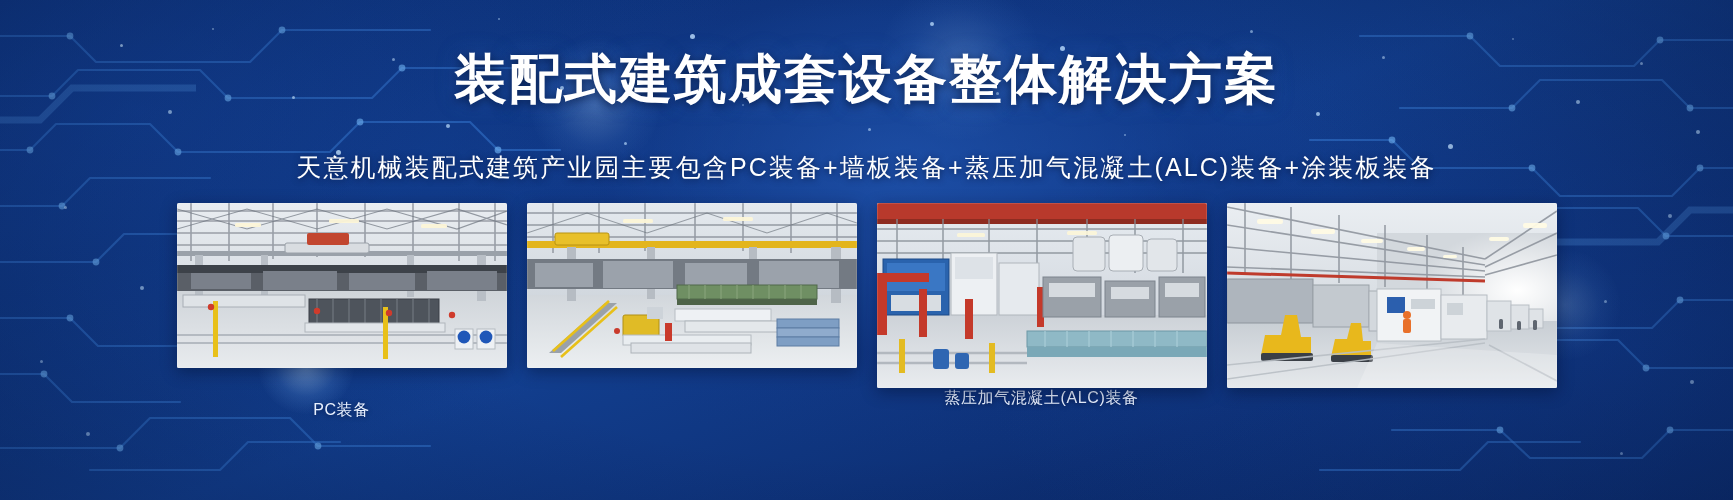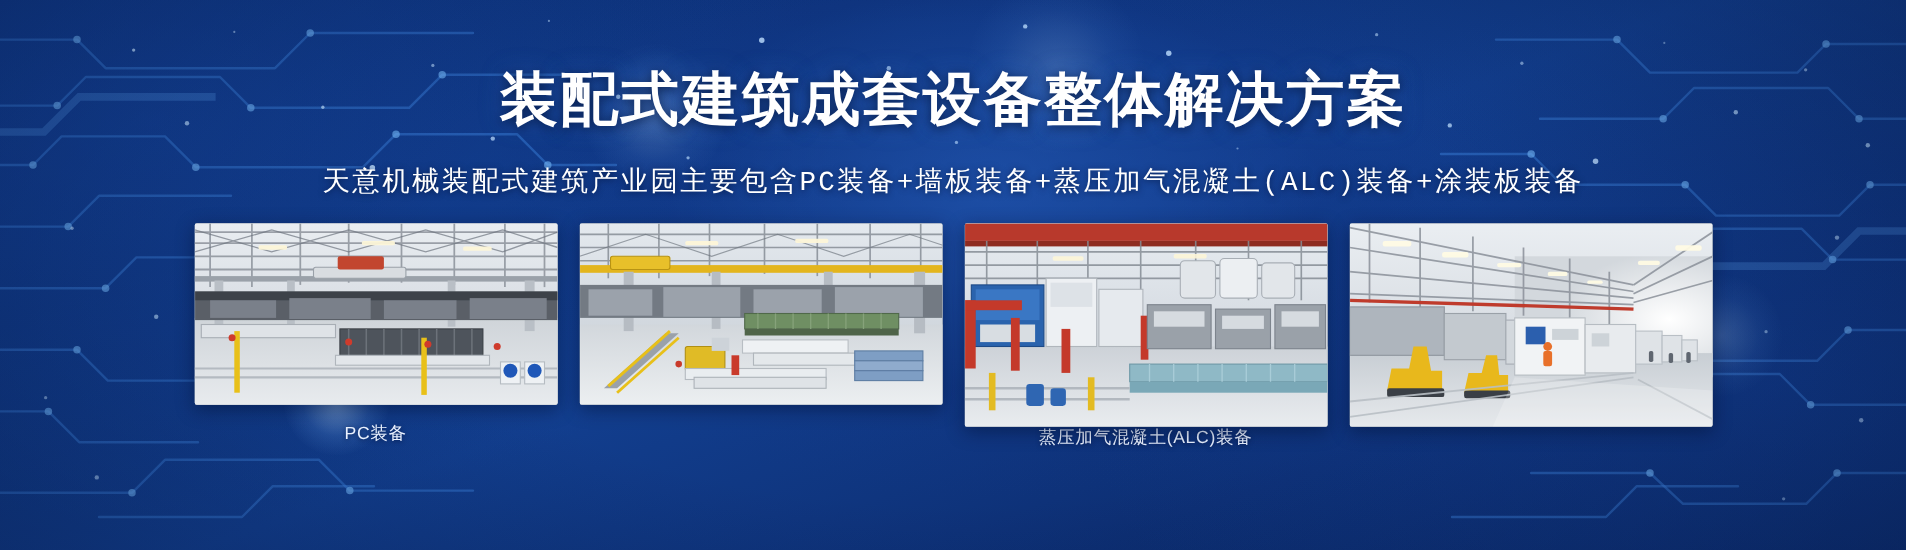--- a/index.html
+++ b/index.html
@@ -32,39 +32,38 @@
     background:radial-gradient(circle, rgba(180,218,255,.55) 0%, rgba(120,180,255,.18) 45%, rgba(90,150,240,0) 72%); }
 
   
   .vignette{ position:absolute; inset:0;
     background:radial-gradient(ellipse 1150px 520px at 50% 48%, rgba(0,0,0,0) 42%, rgba(4,20,58,.42) 100%); }
 
   
   .content{ position:absolute; inset:0; }
 
   .title{
-    position:absolute; top:64px; left:0; right:0;
+    position:absolute; top:52px; left:0; right:0;
     text-align:center;
     font-size:53px; line-height:1.0;
     font-weight:bold;
     color:#ffffff;
     letter-spacing:2px;
     text-shadow:0 2px 10px rgba(2,14,46,.75), 0 0 22px rgba(70,140,240,.35);
     white-space:nowrap;
   }
 
   .subtitle{
     position:absolute; top:152px; left:0; right:0;
     text-align:center;
     font-size:25px; line-height:1.2;
     color:#ffffff;
     letter-spacing:2.1px;
     text-shadow:0 1px 6px rgba(2,14,46,.7);
     white-space:nowrap;
-    font-family:Liberation Mono, monospace;
   }
 
   .cards{
     position:absolute; top:203px; left:50%;
     transform:translateX(-50%);
     width:1380px;
     display:flex; justify-content:space-between; align-items:flex-start;
   }
   .card{ width:330px; }
   .thumb{
@@ -79,21 +78,21 @@
   .caption{
     text-align:center;
     color:#e9f1ff;
     font-size:16px;
     letter-spacing:.6px;
     text-shadow:0 1px 4px rgba(2,14,46,.6);
     white-space:nowrap;
   }
   
   .card.sz-a .thumb{ height:165px; }
-  .card.sz-a .caption{ margin-top:16px; }
+  .card.sz-a .caption{ margin-top:32px; }
 </style>
 </head>
 <body>
 
 <div class="banner">
 
   <div class="circuits">
     <svg viewBox="0 0 1733 500" preserveAspectRatio="none">
       <g fill="none" stroke="#3f86e0" stroke-opacity=".45" stroke-width="2.2" stroke-linejoin="round" stroke-linecap="round">
         <path d="M-10 36 L70 36 L96 62 L250 62 L282 30 L430 30"></path>

